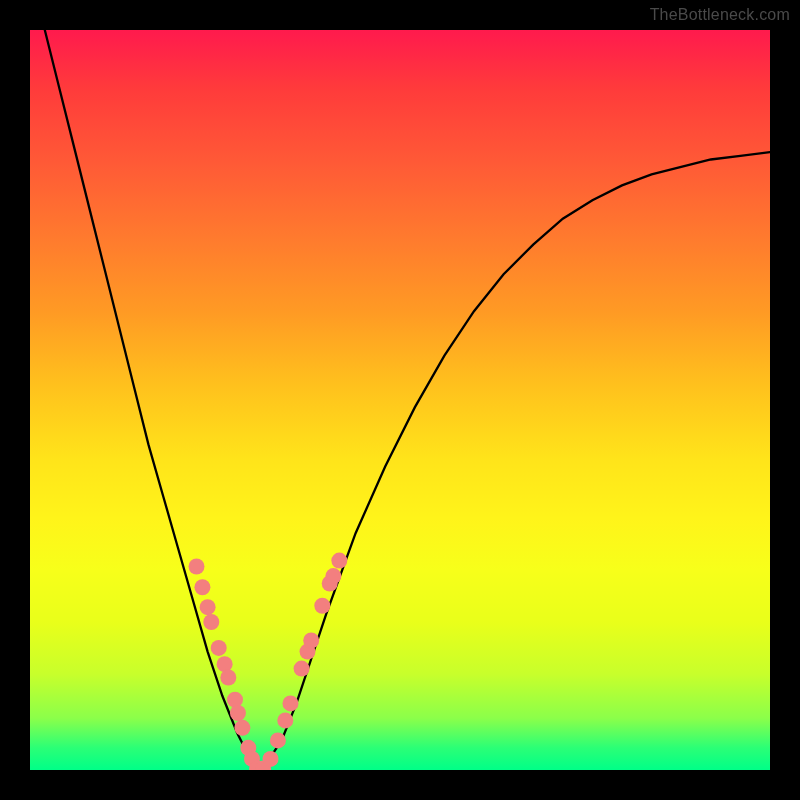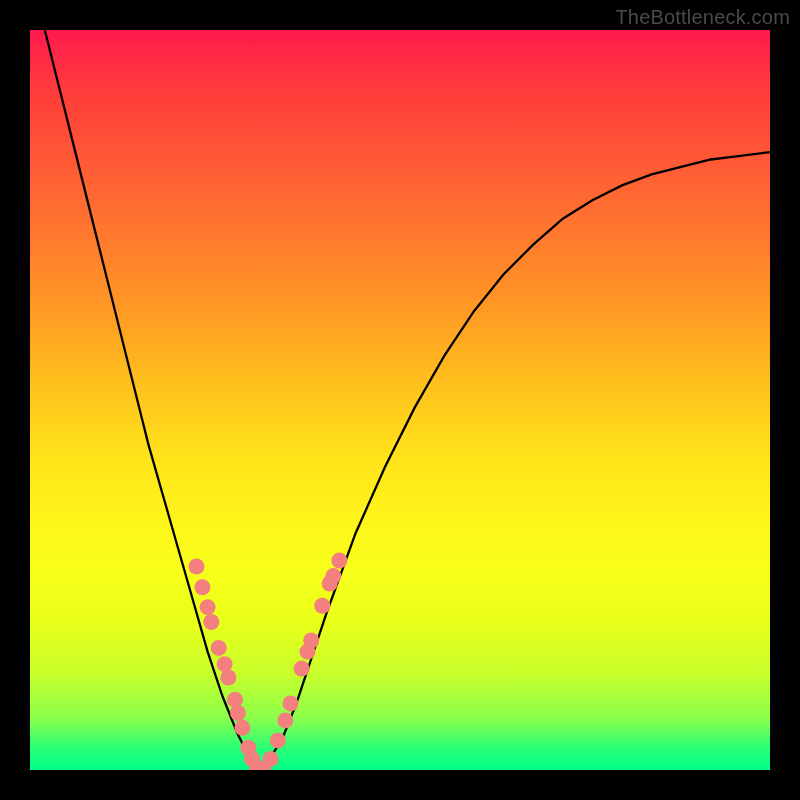--- a/index.html
+++ b/index.html
@@ -38,21 +38,21 @@
       #8bff4a 93%,
       #2bff76 97%,
       #00ff88 100%
     );
   }
   .watermark {
     position: absolute;
     top: 6px;
     right: 10px;
     color: #4a4a4a;
-    font-size: 20px;
+    font-size: 16px;
     font-weight: 500;
     letter-spacing: 0.2px;
     pointer-events: none;
   }
   svg.overlay {
     position: absolute;
     left: 0;
     top: 0;
     width: 740px;
     height: 740px;

